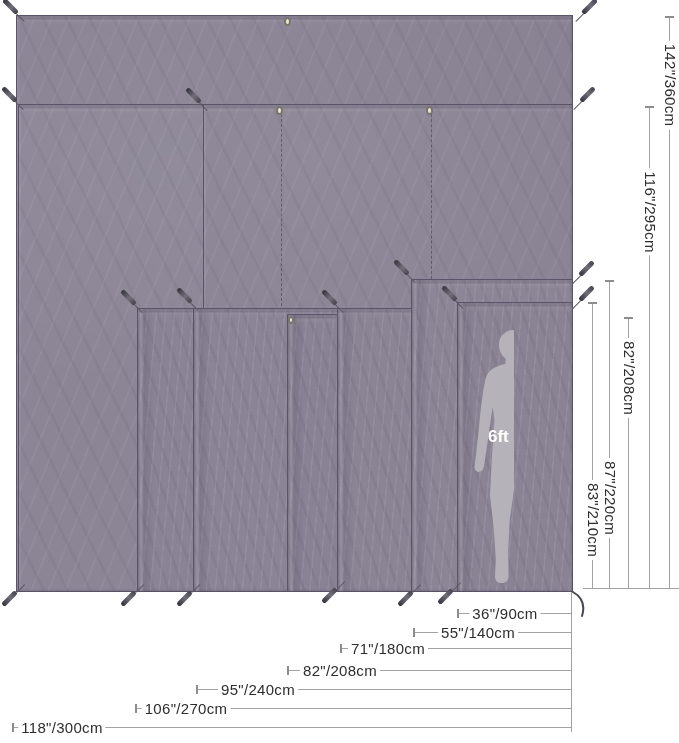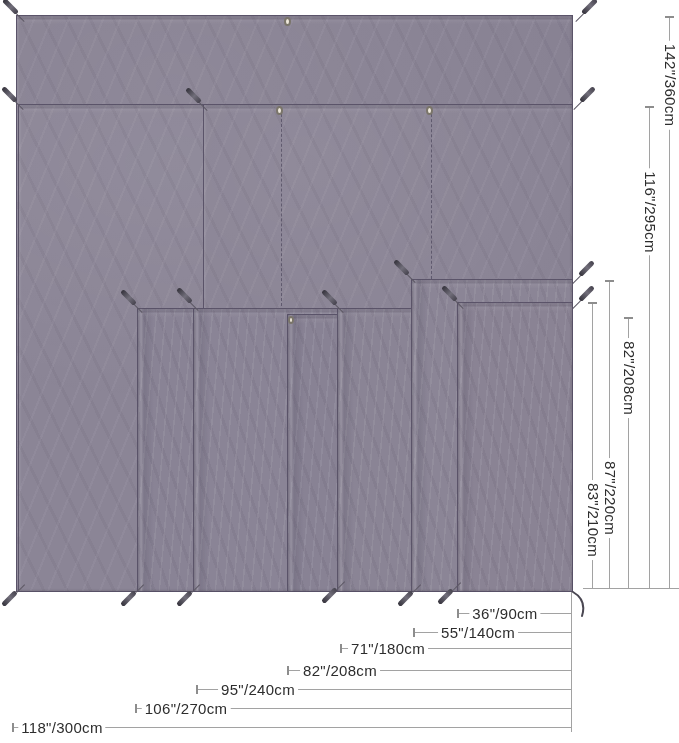--- a/index.html
+++ b/index.html
@@ -90,20 +90,43 @@
   <div class="stake rm45" style="left:119px;top:596px;"></div>
   <div class="stake rm45" style="left:175px;top:596px;"></div>
   <div class="stake rm45" style="left:320px;top:593px;"></div>
   <div class="stake rm45" style="left:396px;top:596px;"></div>
   <div class="stake rm45" style="left:436px;top:594px;"></div>
 
   <svg class="corner-cord" style="left:571px;top:591px;" width="20" height="28" viewBox="0 0 20 28">
     <path d="M2,1 Q16,9 11,25" fill="none" stroke="#4a4752" stroke-width="2" stroke-linecap="round"></path>
   </svg>
 
+  <div class="figure-wrap">
+    <svg width="100" height="258" viewBox="0 0 100 258">
+      <defs>
+        <clipPath id="lh">
+            <rect x="0" y="0" width="50" height="258"></rect>
+          </clipPath>
+        <clipPath id="rh">
+            <rect x="50" y="0" width="50" height="258"></rect>
+          </clipPath>
+      </defs>
+      <path id="man" d="M50,3 C41,3 35,9.5 35,17.5 C35,23.5 37.5,28.5 41.5,31.5 L41.5,37
+        C31,39 23.5,43.5 21.5,52 C19.5,61 17,78 15.5,95 C14.5,106 13,118 12,128 L10.5,140
+        C10.3,143.5 13,145.5 15.8,144.8 C18.3,144.2 19.6,141.8 20.1,138.8 L25,105 L28.6,80
+        L30.5,92 L27.8,132 L26,168 L29.8,202 L31.8,232 L31,249 C30.8,253.5 33.8,256 37.8,256
+        C41.8,256 44.6,253.3 44.6,249 L44,226 L45.8,192 L50,163 L54.2,192 L56,226 L55.4,249
+        C55.4,253.3 58.2,256 62.2,256 C66.2,256 69.2,253.5 69,249 L68.2,232 L70.2,202 L74,168
+        L72.2,132 L69.5,92 L71.4,80 L75,105 L79.9,138.8 C80.4,141.8 81.7,144.2 84.2,144.8
+        C87,145.5 89.7,143.5 89.5,140 L88,128 C87,118 85.5,106 84.5,95 C83,78 80.5,61 78.5,52
+        C76.5,43.5 69,39 58.5,37 L58.5,31.5 C62.5,28.5 65,23.5 65,17.5 C65,9.5 59,3 50,3 Z" fill="#b5b3b9" clip-path="url(#lh)"></path>
+      <use href="#man" fill="none" stroke="#dad8de" stroke-width="1.6" clip-path="url(#rh)"></use>
+    </svg>
+    <div class="figure-label">6ft</div>
+  </div>
 
   <div class="vline" style="left:669px;top:16px;height:572px;">
     <span class="dimlabel" style="top:69px;">142"/360cm</span>
   </div>
   <div class="vline" style="left:649px;top:106px;height:482px;">
     <span class="dimlabel" style="top:106px;">116"/295cm</span>
   </div>
   <div class="vline" style="left:628px;top:317px;height:271px;">
     <span class="dimlabel" style="top:61px;">82"/208cm</span>
   </div>

